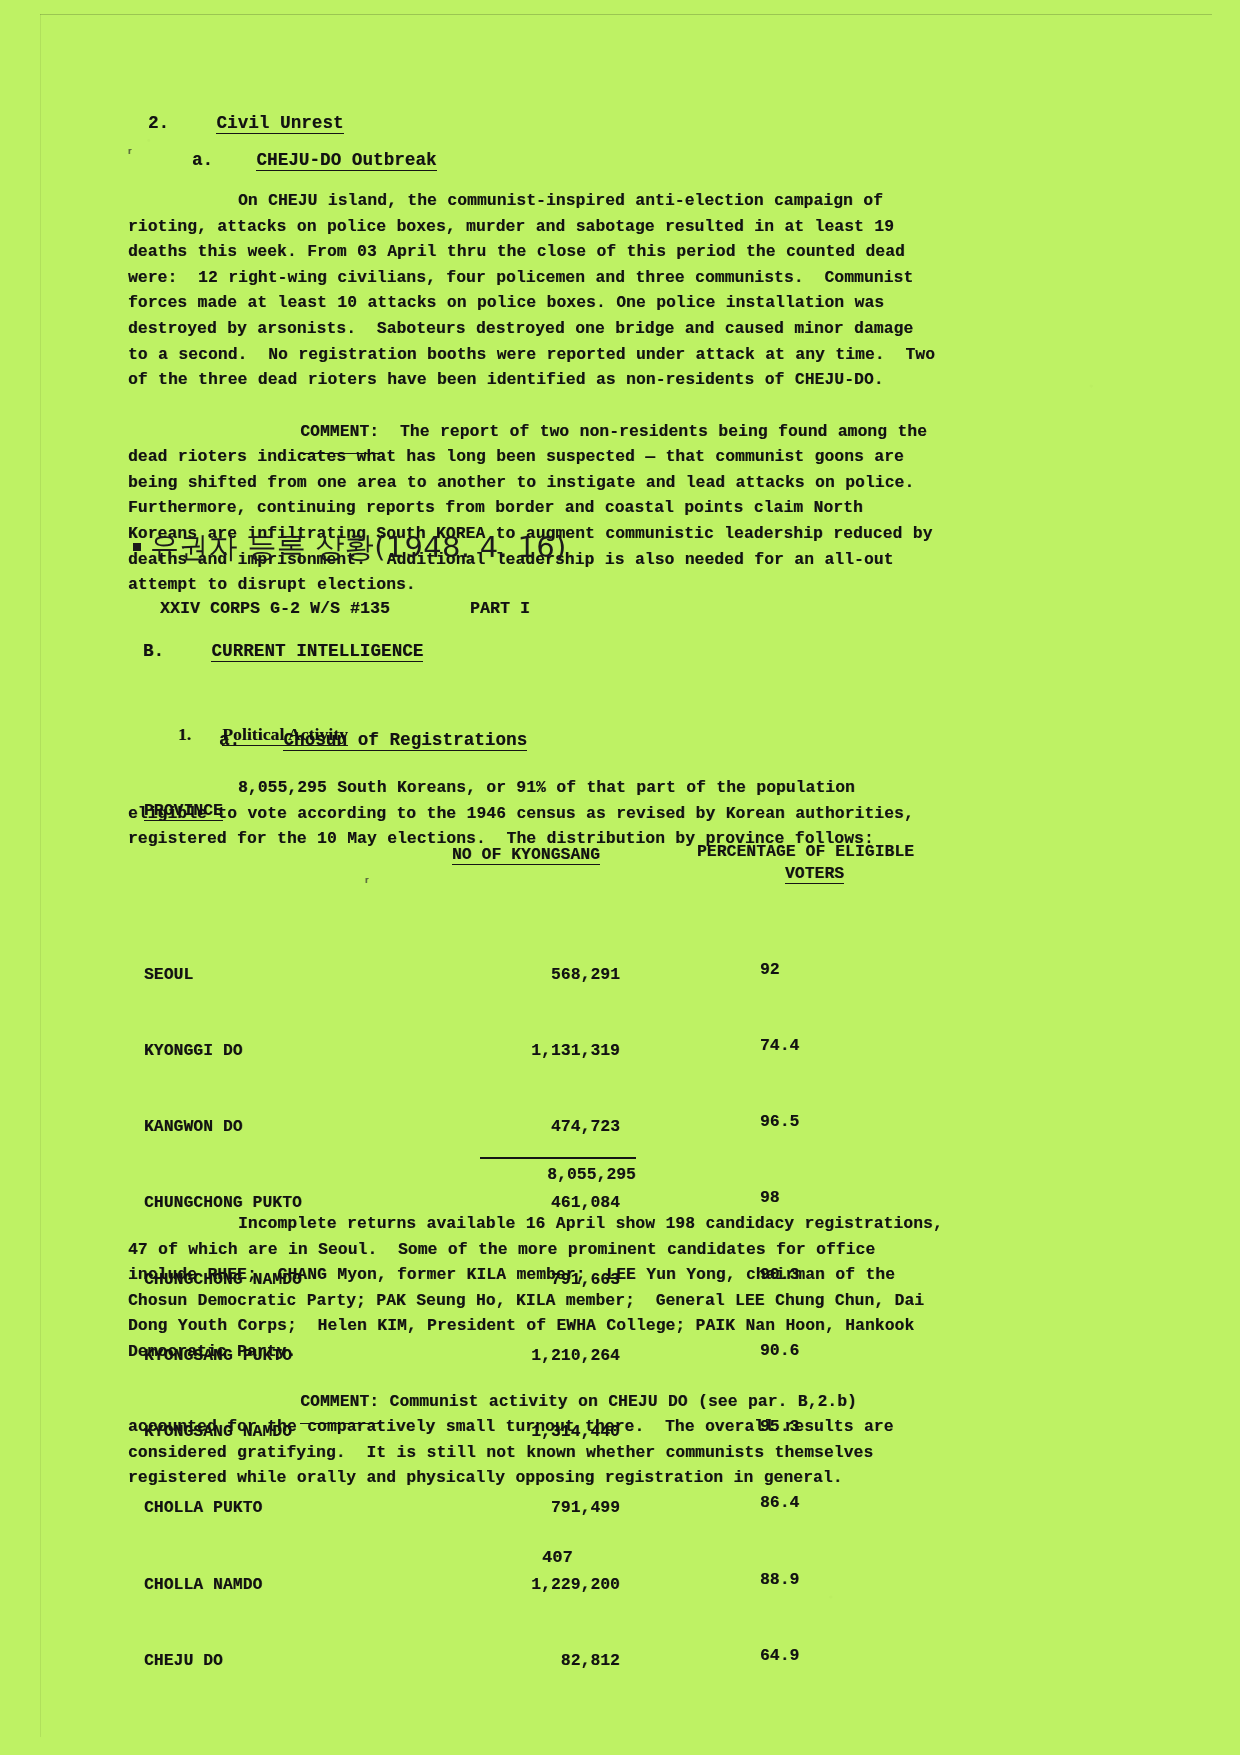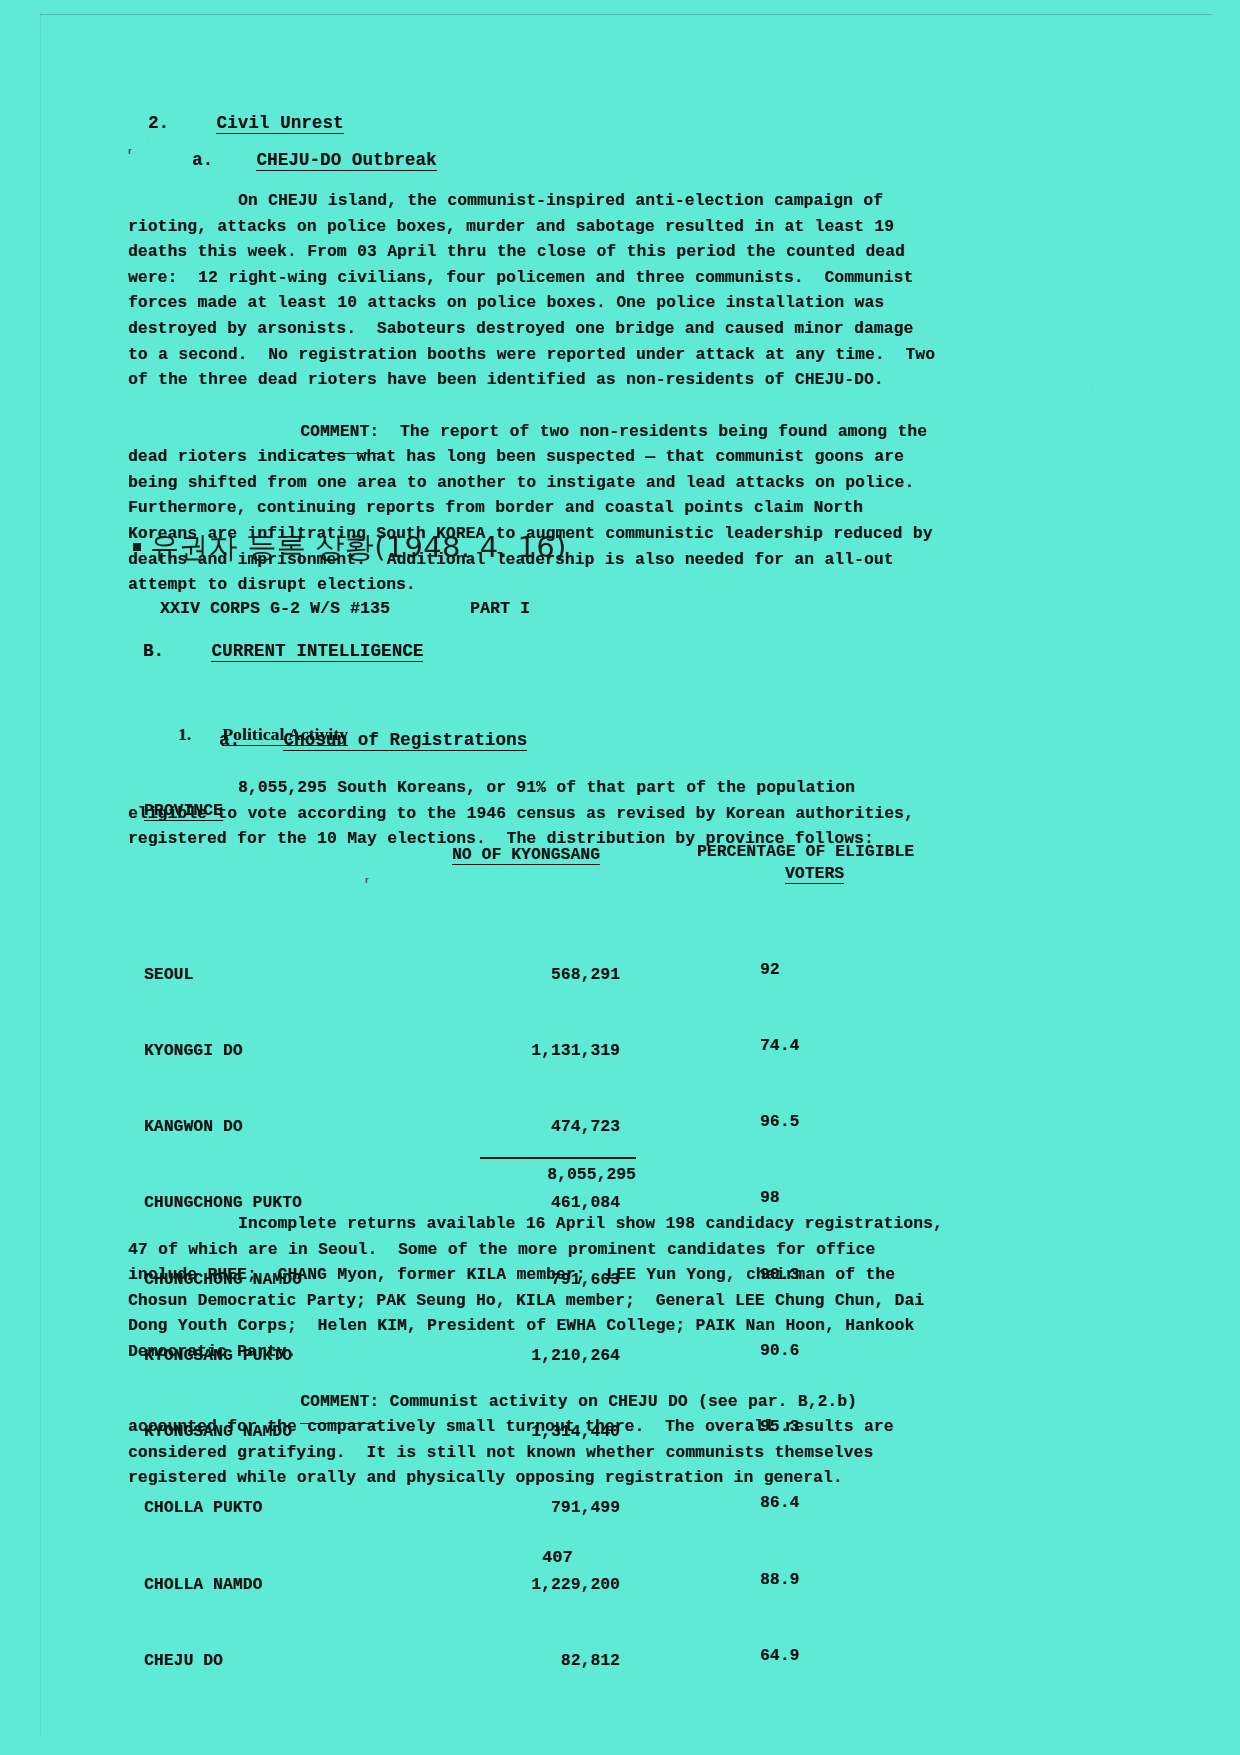--- a/index.html
+++ b/index.html
@@ -13,21 +13,21 @@
     font-family: "Liberation Mono", "DejaVu Sans Mono", monospace;
     color: #0d0d0d;
     position: relative;
     overflow: hidden;
   }
 
   
   .page {
     position: absolute;
     inset: 0;
-    background: #5eead4;
+    background: #bef264;
     box-sizing: border-box;
   }
 
   .scan-noise {
     position: absolute;
     inset: 0;
     pointer-events: none;
     background:
       radial-gradient(circle at 12% 8%, rgba(0,0,0,0.035) 0 1px, transparent 2px),
       radial-gradient(circle at 88% 22%, rgba(0,0,0,0.03) 0 1px, transparent 2px),

